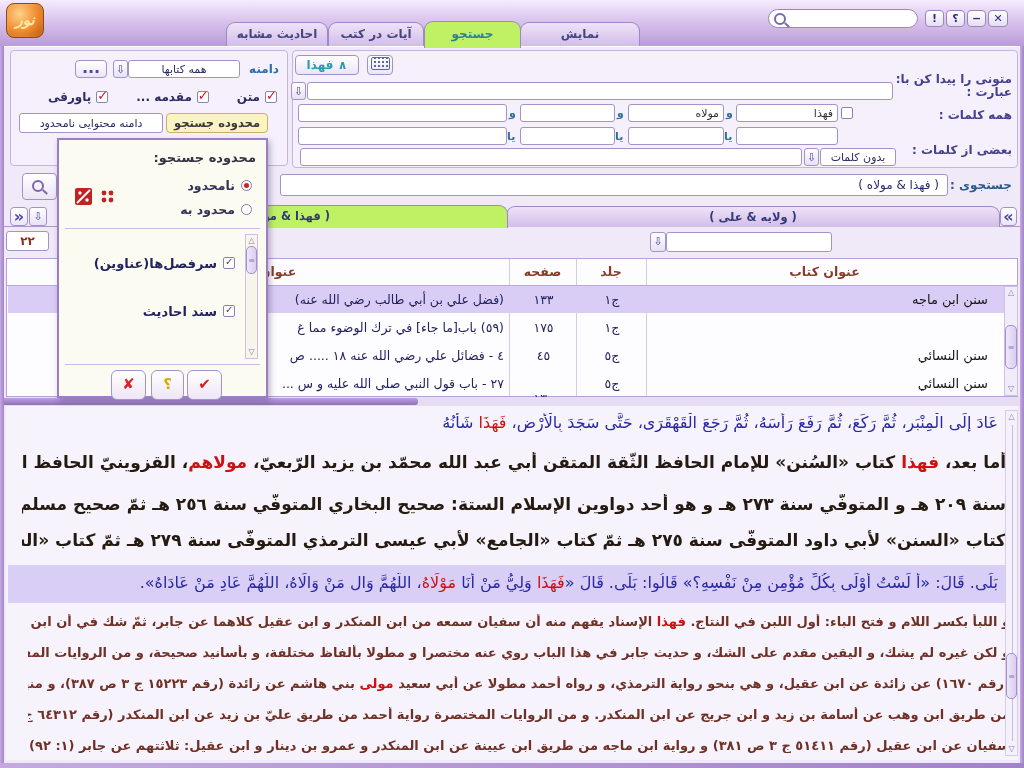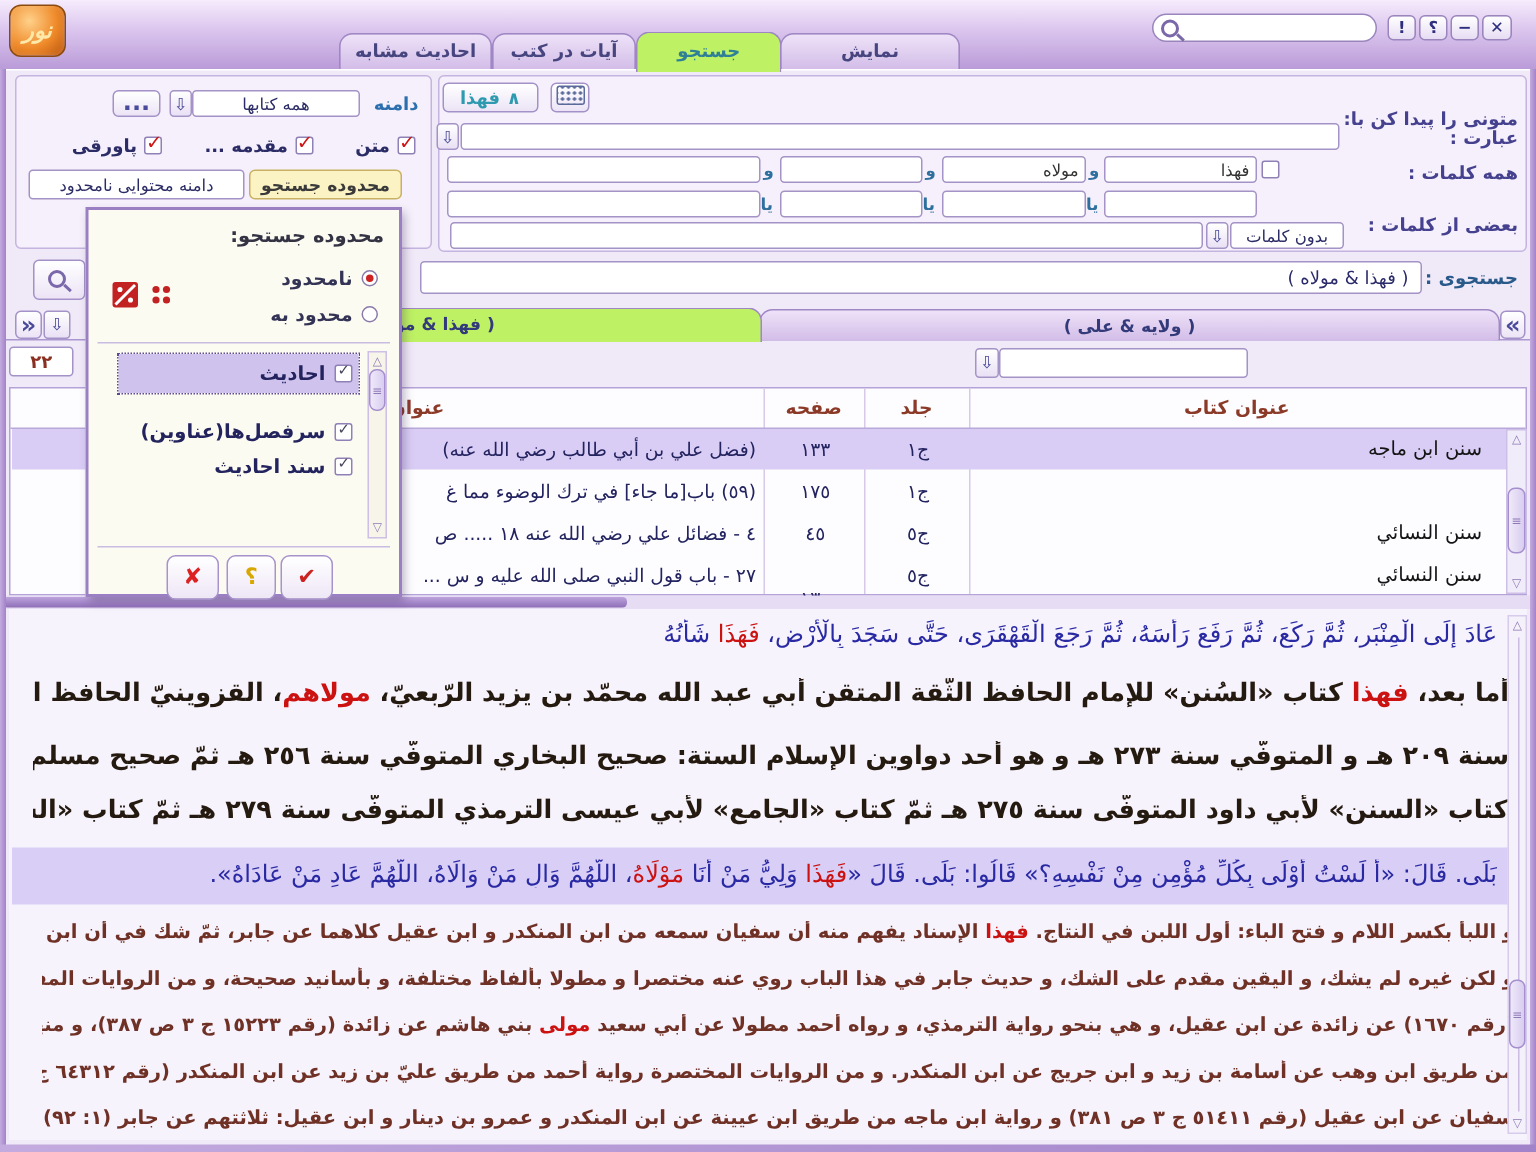--- a/index.html
+++ b/index.html
@@ -294,25 +294,21 @@
     <div class="icon-sq" style="left:39px;top:47px;">
       <svg width="19" height="19">
         <circle cx="6" cy="6" r="2.4" fill="#c32222"></circle>
           <circle cx="13" cy="6" r="2.4" fill="#c32222"></circle>
         <circle cx="6" cy="13" r="2.4" fill="#c32222"></circle>
           <circle cx="13" cy="13" r="2.4" fill="#c32222"></circle>
       </svg>
     </div>
     <div class="hr" style="top:88px;"></div>
 
-    <div class="plist-item sel" style="top:96px;">
-      <span class="cbx dark" style="position:relative;"></span>
-      <span>احادیث</span>
-    </div>
-    <div class="plist-item" style="top:135px;">
+    <div class="plist-item" style="top:110px;">
       <span class="cbx dark" style="position:relative;"></span>
       <span>سرفصل‌ها(عناوین)</span>
     </div>
     <div class="plist-item" style="top:158px;">
       <span class="cbx dark" style="position:relative;"></span>
       <span>سند احادیث</span>
     </div>
 
     <div class="sbar" style="left:186px;top:94px;width:13px;height:125px;background:#f7f4ea;border-color:#cdbfe6;">
       <div class="sarr" style="top:1px;">△</div>

